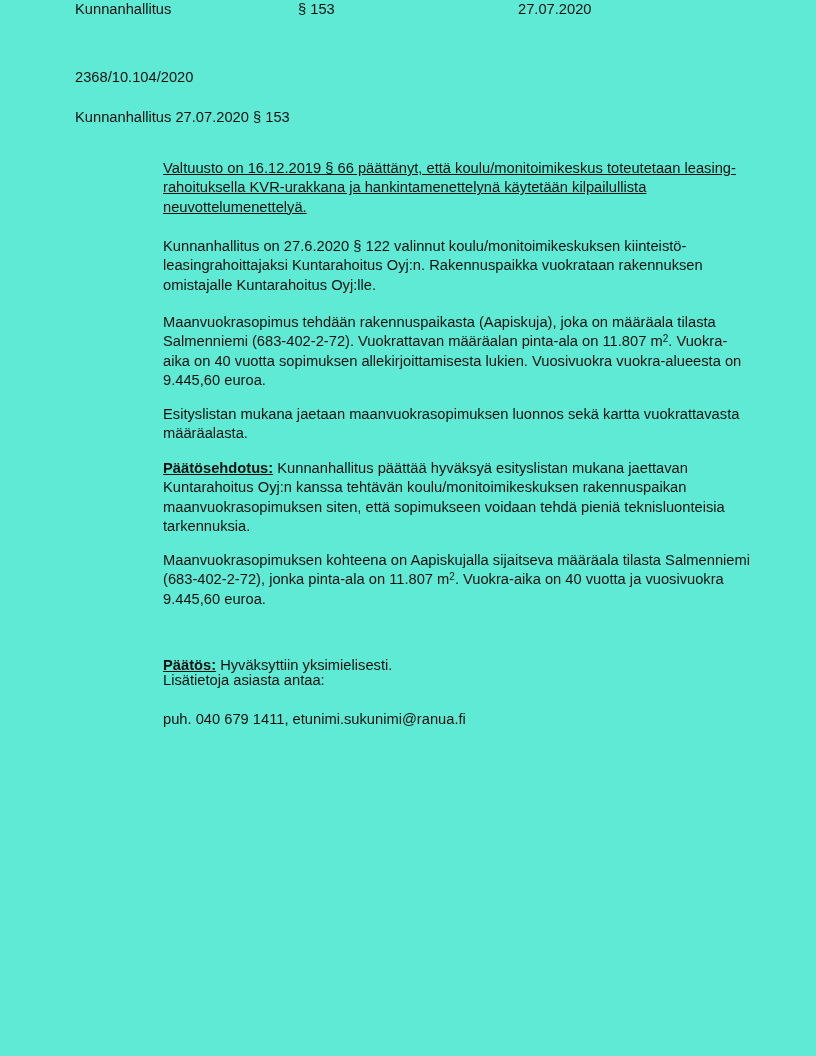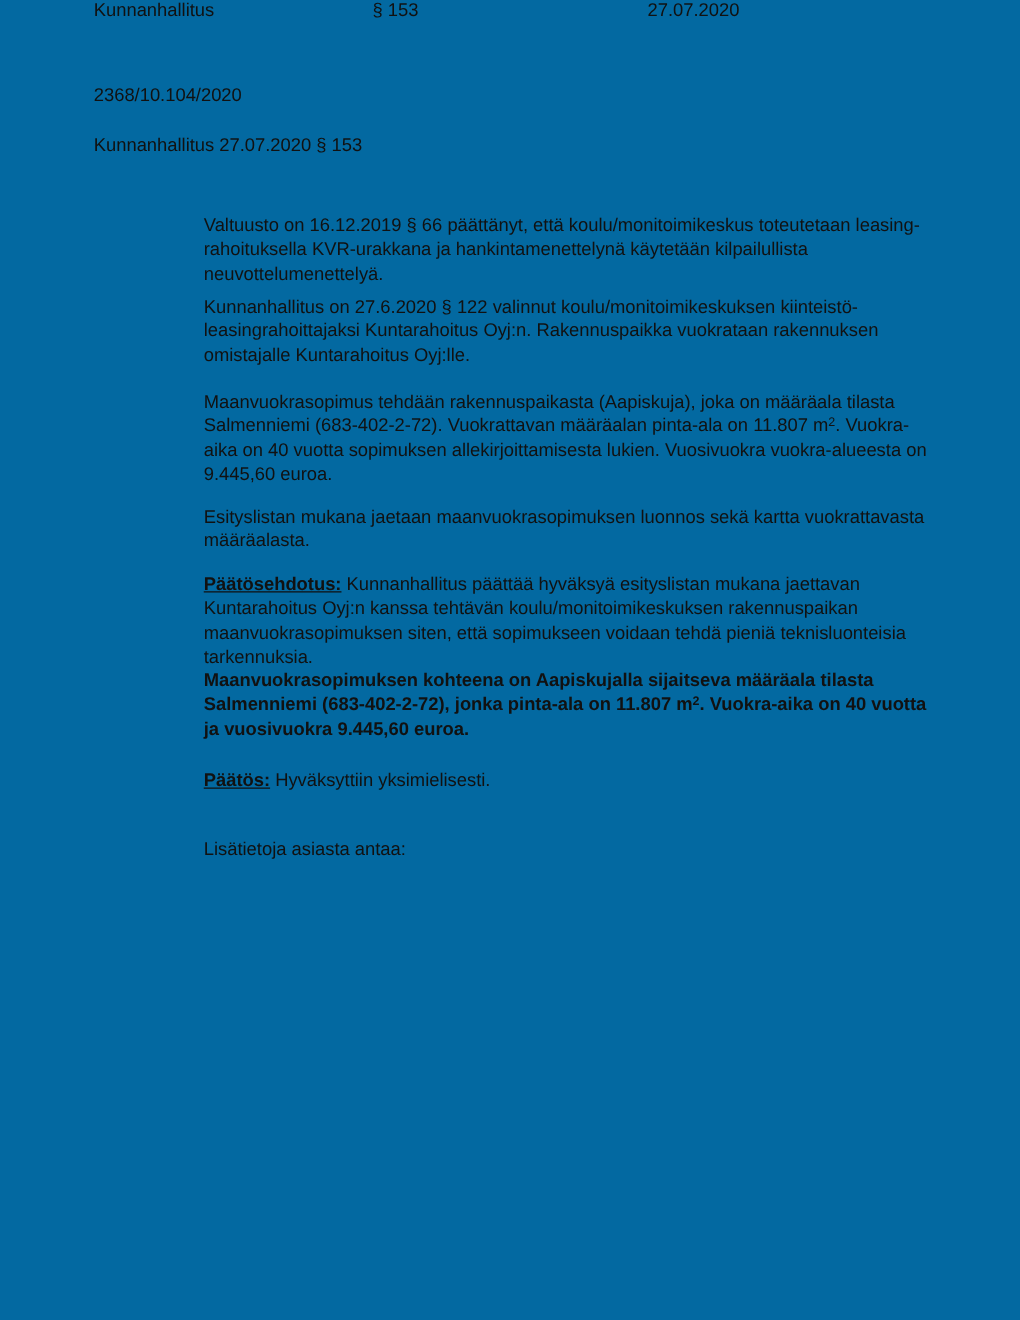--- a/index.html
+++ b/index.html
@@ -1,21 +1,21 @@
 <!DOCTYPE html>
 <html><head>
 <meta charset="utf-8">
 <style>
   html, body { margin: 0; padding: 0; background: #e8e8e8; }
   .page {
     position: relative;
     width: 816px;
     height: 1056px;
     margin: 0 auto;
-    background: #0369a1;
+    background: #5eead4;
     font-family: "Liberation Sans", sans-serif;
     font-size: 14.7px;
     color: #111111;
     overflow: hidden;
   }
   .header-item { position: absolute; top: 0; line-height: 19.4px; white-space: nowrap; }
   .h-left   { left: 75px; }
   .h-center { left: 298px; }
   .h-right  { left: 518px; }
   .title {
@@ -31,27 +31,27 @@
   .case-number  { position: absolute; left: 75px; top: 68px;  line-height: 19.4px; }
   .section-line { position: absolute; left: 75px; top: 108px; line-height: 19.4px; }
   .body p {
     position: absolute;
     left: 163px;
     width: 590px;
     margin: 0;
     line-height: 19.4px;
     text-align: left;
   }
-  .p1 { top: 172px; }
+  .p1 { top: 159px; text-decoration: underline; }
   .p2 { top: 237px; }
   .p3 { top: 313px; }
   .p4 { top: 405px; }
   .p5 { top: 459px; }
-  .p6 { top: 536px; font-weight: bold; }
-  .p7 { top: 616px; }
+  .p6 { top: 551px; }
+  .p7 { top: 656px; }
   .p8 { top: 671px; }
   .lead { font-weight: bold; text-decoration: underline; }
   sup.sq { font-size: 10px; line-height: 0; vertical-align: 4px; }
 </style>
 </head>
 <body>
 
 <div class="page">
 
   <div class="header-item h-left">Kunnanhallitus</div>
@@ -72,17 +72,17 @@
     <p class="p3"><span>Maanvuokrasopimus tehdään rakennuspaikasta (Aapiskuja), joka on määräala ti­lasta Salmenniemi (683-402-2-72). Vuokrattavan määräalan pinta-ala on 11.807 m</span><sup class="sq">2</sup><span>. Vuokra-aika on 40 vuotta sopimuksen allekirjoittamisesta lukien. Vuosivuokra vuokra-alueesta on 9.445,60 euroa.</span></p>
 
     <p class="p4">Esityslistan mukana jaetaan maanvuokrasopimuksen luonnos sekä kartta vuokrattavasta määräalasta.</p>
 
     <p class="p5"><span class="lead">Päätösehdotus:</span><span> Kunnanhallitus päättää hyväksyä esityslistan mukana jaettavan Kuntarahoitus Oyj:n kanssa tehtävän koulu/monitoimikeskuksen rakennuspaikan maanvuokrasopimuksen siten, että sopimukseen voidaan tehdä pieniä teknisluonteisia tarkennuksia.</span></p>
 
     <p class="p6"><span>Maanvuokrasopimuksen kohteena on Aapiskujalla sijaitseva määräala tilasta Salmenniemi (683-402-2-72), jonka pinta-ala on 11.807 m</span><sup class="sq">2</sup><span>. Vuokra-aika on 40 vuotta ja vuosivuokra 9.445,60 euroa.</span></p>
 
     <p class="p7"><span class="lead">Päätös:</span><span> Hyväksyttiin yksimielisesti.</span></p>
 
-    <p class="p8"><span>Lisätietoja asiasta antaa:</span><br><br></p>
+    <p class="p8"><span>Lisätietoja asiasta antaa:</span><br><br><span>puh. 040 679 1411, etunimi.sukunimi@ranua.fi</span></p>
 
   </div>
 
 </div>
 
 </body></html>

